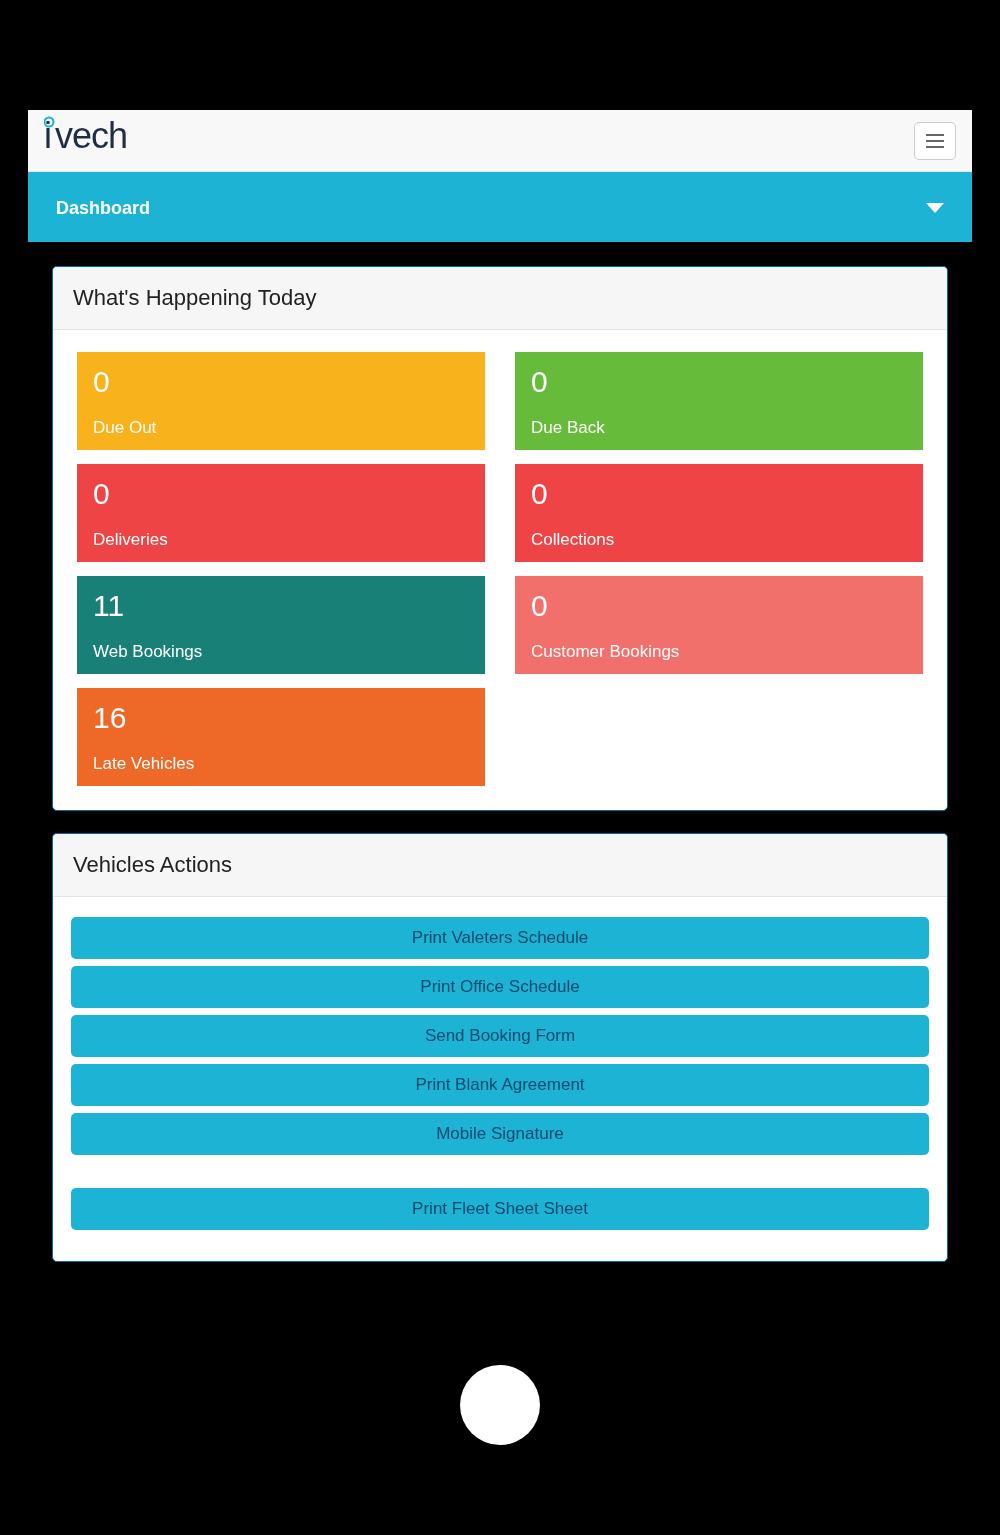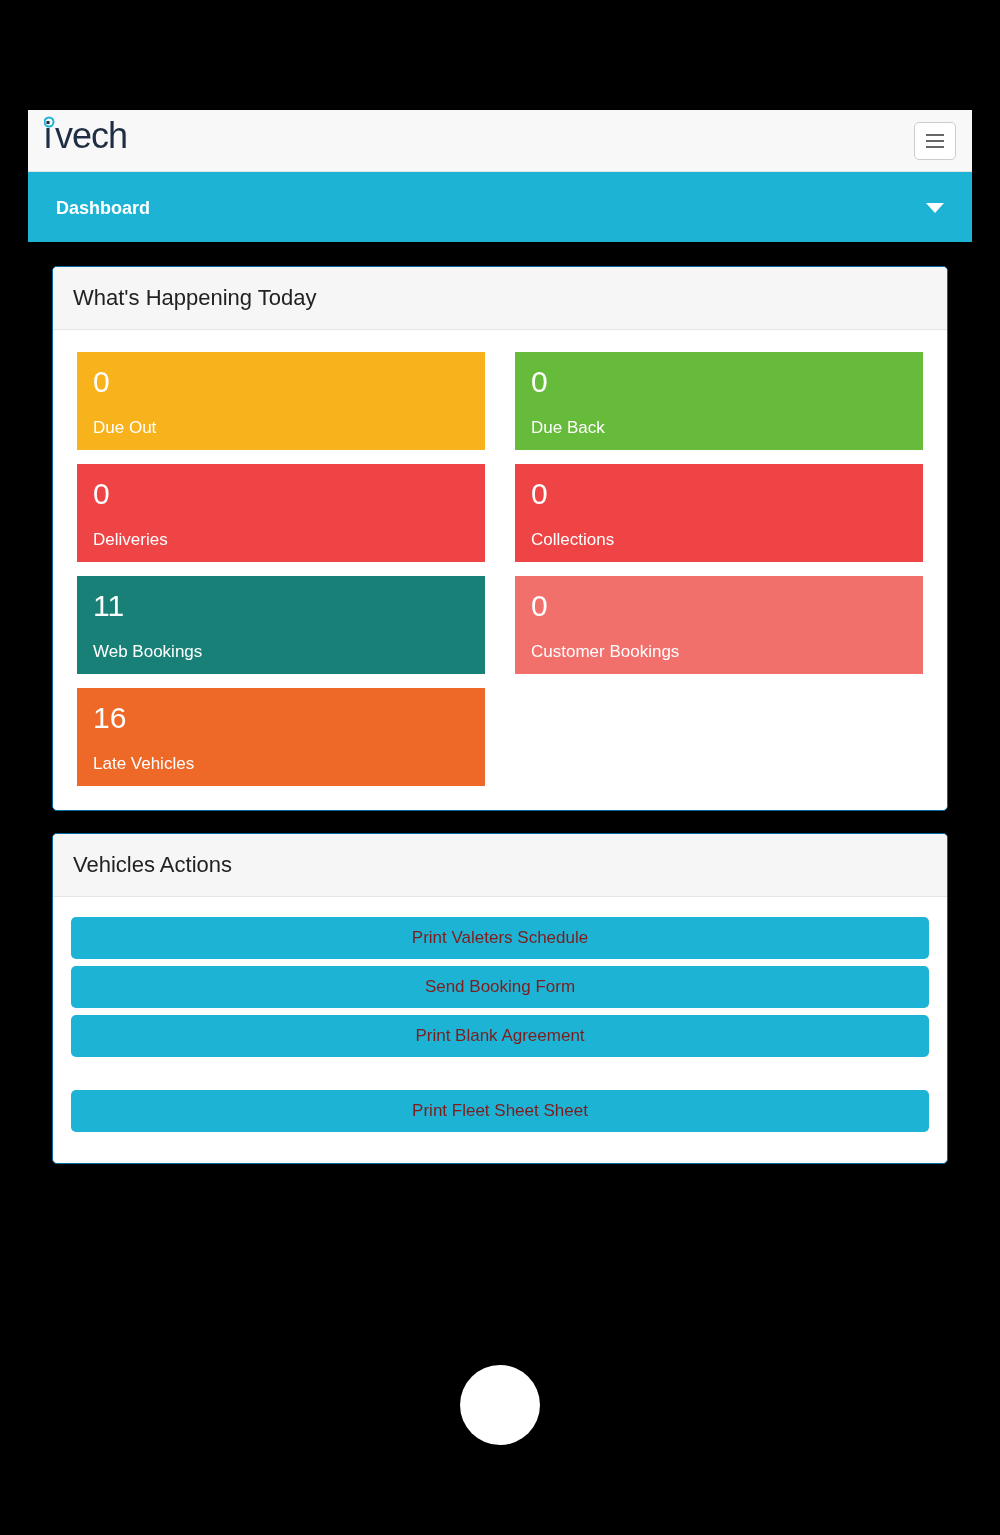--- a/index.html
+++ b/index.html
@@ -135,21 +135,21 @@
       font-size: 17px;
       margin-top: 20px;
     }
     .actions-body {
       padding: 20px 18px 24px 18px;
     }
     .action-btn {
       display: block;
       width: 100%;
       background: #1cb3d4;
-      color: #7f1d1d;
+      color: #0c4a6e;
       border: none;
       border-radius: 5px;
       padding: 11px 0;
       font-size: 17px;
       text-align: center;
       margin-bottom: 7px;
       cursor: pointer;
     }
     .action-gap {
       height: 26px;
@@ -217,22 +217,24 @@
               <div class="label">Late Vehicles</div>
             </div>
           </div>
       </div>
     </div>
 
     <div class="panel">
       <div class="panel-header">Vehicles Actions</div>
       <div class="actions-body" id="actions-body">
           <button class="action-btn">Print Valeters Schedule</button>
+          <button class="action-btn">Print Office Schedule</button>
           <button class="action-btn">Send Booking Form</button>
           <button class="action-btn">Print Blank Agreement</button>
+          <button class="action-btn">Mobile Signature</button>
           <div class="action-gap"></div>
           <button class="action-btn">Print Fleet Sheet Sheet</button>
         </div>
     </div>
 
   </div>
 </div>
 
 <div class="home-button"></div>
 

